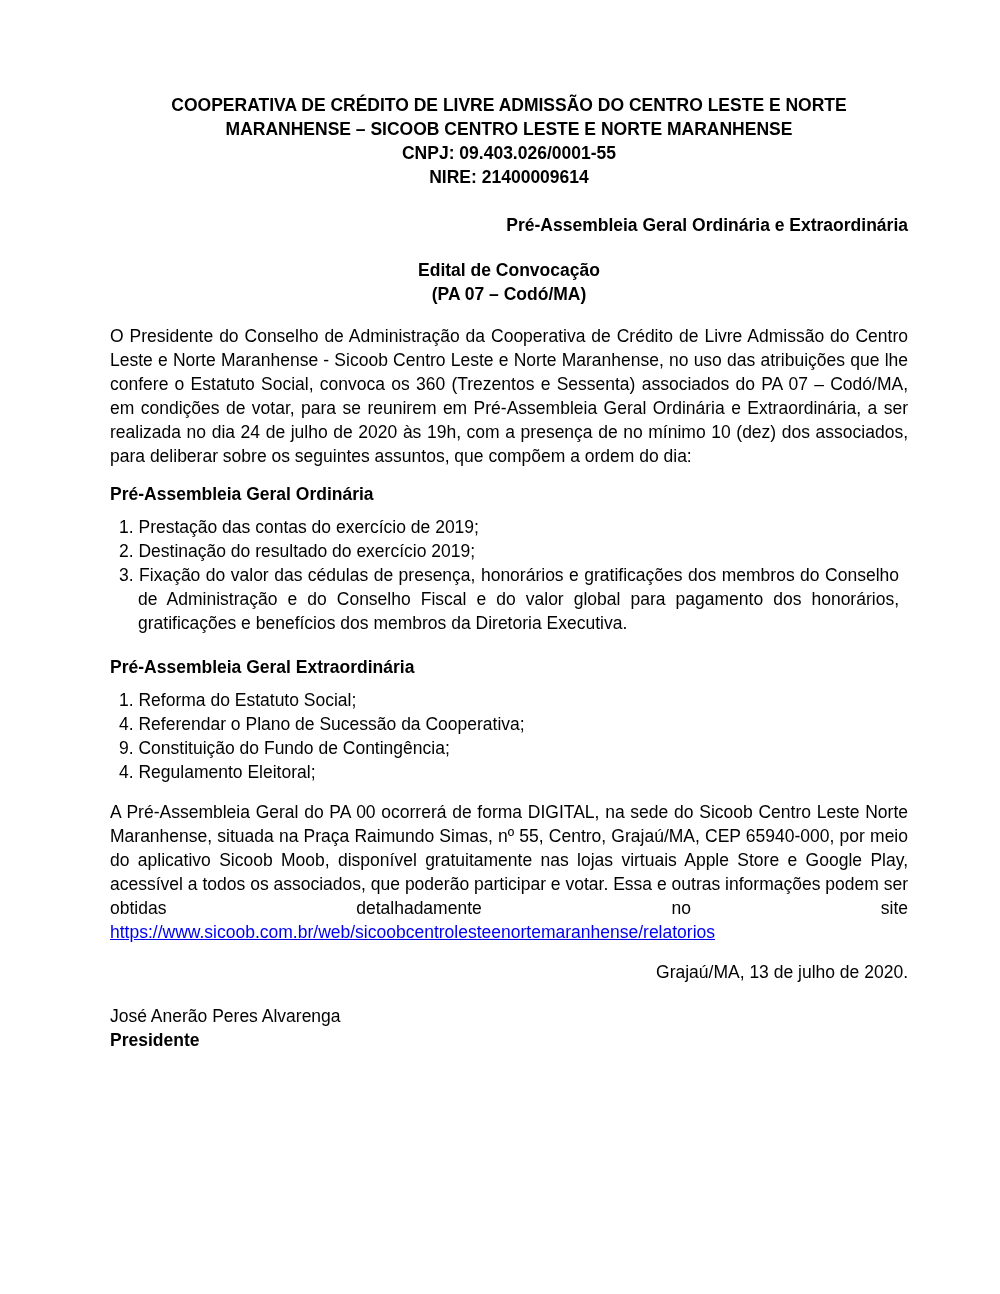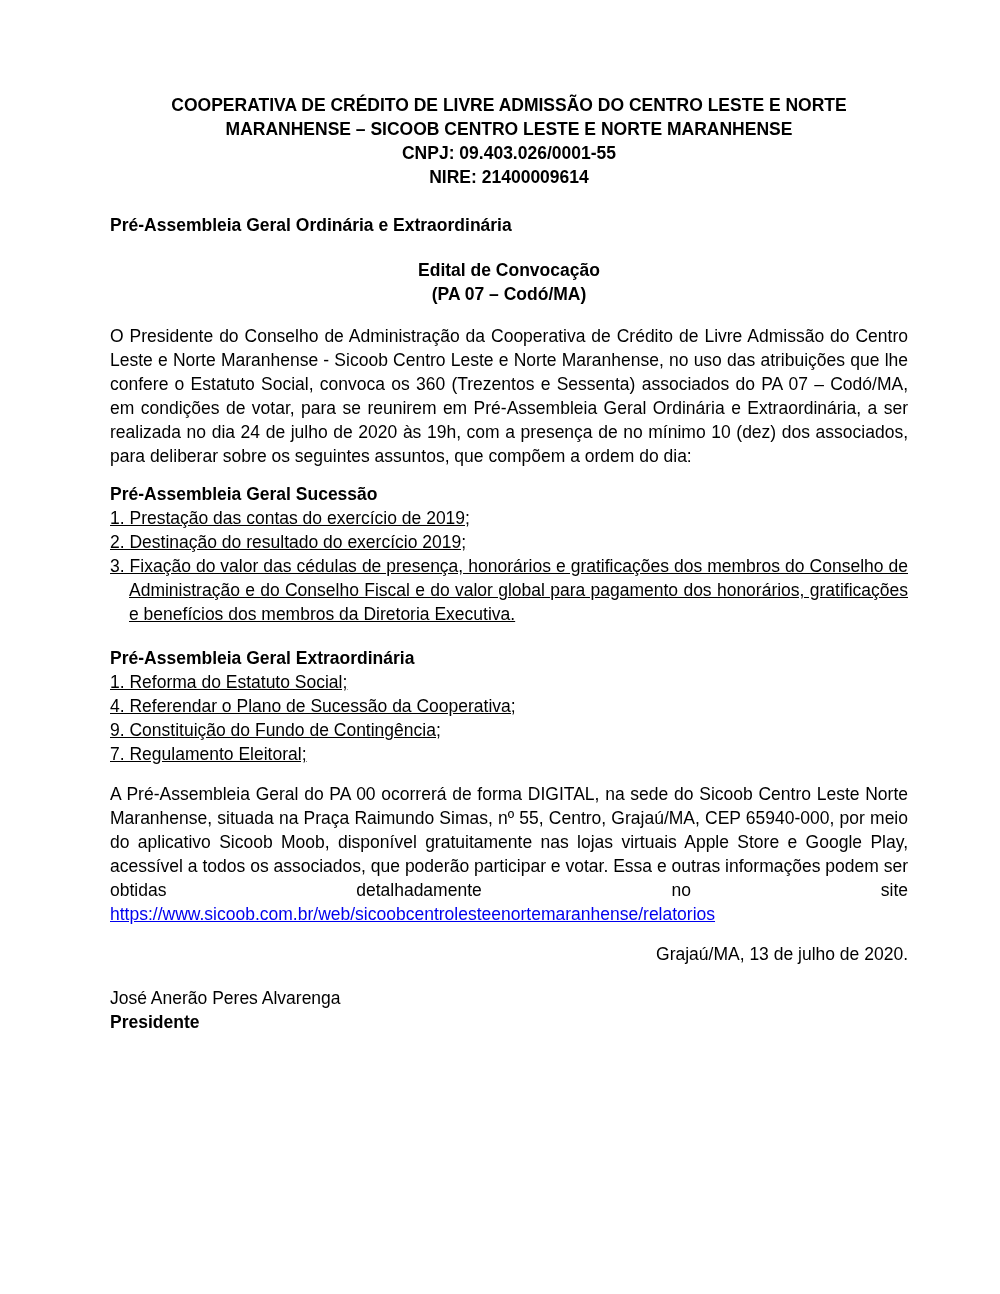--- a/index.html
+++ b/index.html
@@ -20,42 +20,41 @@
     box-sizing: border-box;
     padding: 93px 92px 64px 110px;
     overflow: hidden;
   }
   .doc-header {
     text-align: center;
     font-weight: bold;
     margin-bottom: 24px;
   }
   .doc-title {
-    text-align: left;
+    text-align: right;
     font-weight: bold;
     margin-bottom: 21px;
   }
   .doc-subtitle {
     text-align: center;
     font-weight: bold;
     margin-bottom: 18px;
   }
   .para {
     text-align: justify;
     margin: 0 0 14px 0;
   }
   .section-heading {
     font-weight: bold;
     margin-top: 0;
   }
   .agenda-list {
-    margin: 0;
+    margin: 9px;
     padding: 0;
     list-style: none;
-    text-decoration: underline;
   }
   .agenda-list li {
     text-align: justify;
     padding-left: 19px;
     text-indent: -19px;
   }
   .section-extra {
     margin-top: 20px;
   }
   .closing-para {
@@ -92,35 +91,35 @@
   <div class="doc-title">Pré-Assembleia Geral Ordinária e Extraordinária</div>
 
   <div class="doc-subtitle">
     <div>Edital de Convocação</div>
     <div>(PA 07 – Codó/MA)</div>
   </div>
 
   <p class="para">O Presidente do Conselho de Administração da Cooperativa de Crédito de Livre Admissão do Centro Leste e Norte Maranhense - Sicoob Centro Leste e Norte Maranhense, no uso das atribuições que lhe confere o Estatuto Social, convoca os 360 (Trezentos e Sessenta) associados do PA 07 – Codó/MA, em condições de votar, para se reunirem em Pré-Assembleia Geral Ordinária e Extraordinária, a ser realizada no dia 24 de julho de 2020 às 19h, com a presença de no mínimo 10 (dez) dos associados, para deliberar sobre os seguintes assuntos, que compõem a ordem do dia:</p>
 
   <div class="section">
-    <div class="section-heading">Pré-Assembleia Geral Sucessão</div>
+    <div class="section-heading">Pré-Assembleia Geral Ordinária</div>
     <ul class="agenda-list">
       <li>1. Prestação das contas do exercício de 2019;</li>
       <li>2. Destinação do resultado do exercício 2019;</li>
       <li>3. Fixação do valor das cédulas de presença, honorários e gratificações dos membros do Conselho de Administração e do Conselho Fiscal e do valor global para pagamento dos honorários, gratificações e benefícios dos membros da Diretoria Executiva.</li>
     </ul>
   </div>
 
   <div class="section section-extra">
     <div class="section-heading">Pré-Assembleia Geral Extraordinária</div>
     <ul class="agenda-list">
       <li>1. Reforma do Estatuto Social;</li>
       <li>4. Referendar o Plano de Sucessão da Cooperativa;</li>
       <li>9. Constituição do Fundo de Contingência;</li>
-      <li>7. Regulamento Eleitoral;</li>
+      <li>4. Regulamento Eleitoral;</li>
     </ul>
   </div>
 
   <p class="closing-para"><span>A Pré-Assembleia Geral do PA 00 ocorrerá de forma </span><strong>DIGITAL</strong><span>, na sede do Sicoob Centro Leste Norte Maranhense, situada na Praça Raimundo Simas, nº 55, Centro, Grajaú/MA, CEP 65940-000, </span><strong>por meio do aplicativo Sicoob Moob</strong><span>, disponível gratuitamente nas lojas virtuais Apple Store e Google Play, acessível a todos os associados, que poderão participar e votar. Essa e outras informações podem ser obtidas detalhadamente no site </span><a class="doc-link" href="#" style="color: rgb(0, 0, 238);">https://www.sicoob.com.br/web/sicoobcentrolesteenortemaranhense/relatorios</a></p>
 
   <div class="dateline">Grajaú/MA, 13 de julho de 2020.</div>
 
   <div class="signature-block">
     <div>José Anerão Peres Alvarenga</div>
     <div class="signature-role">Presidente</div>

